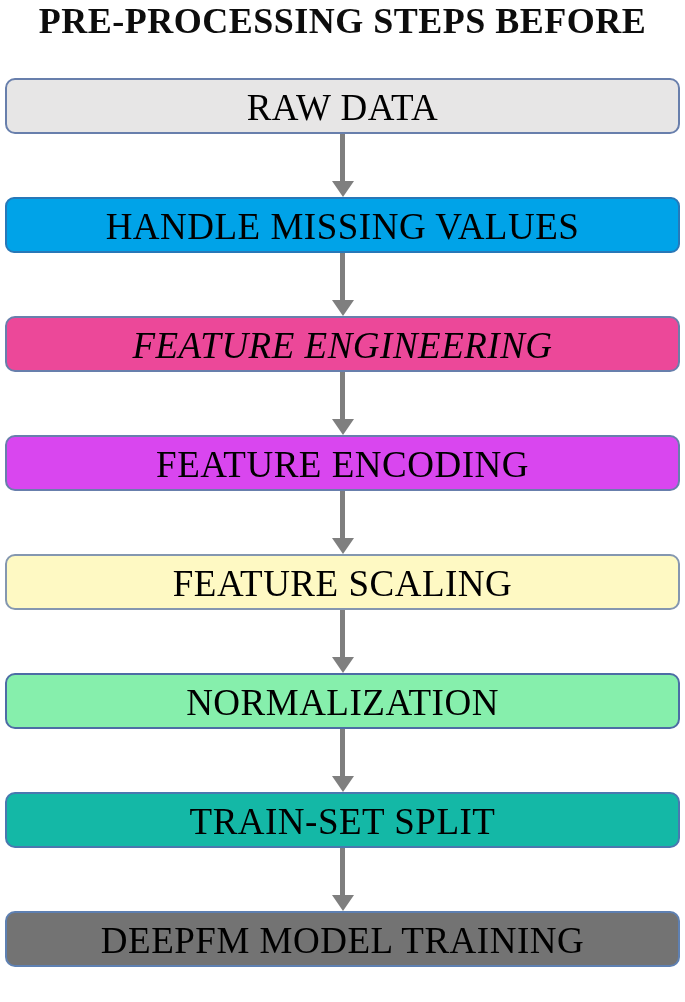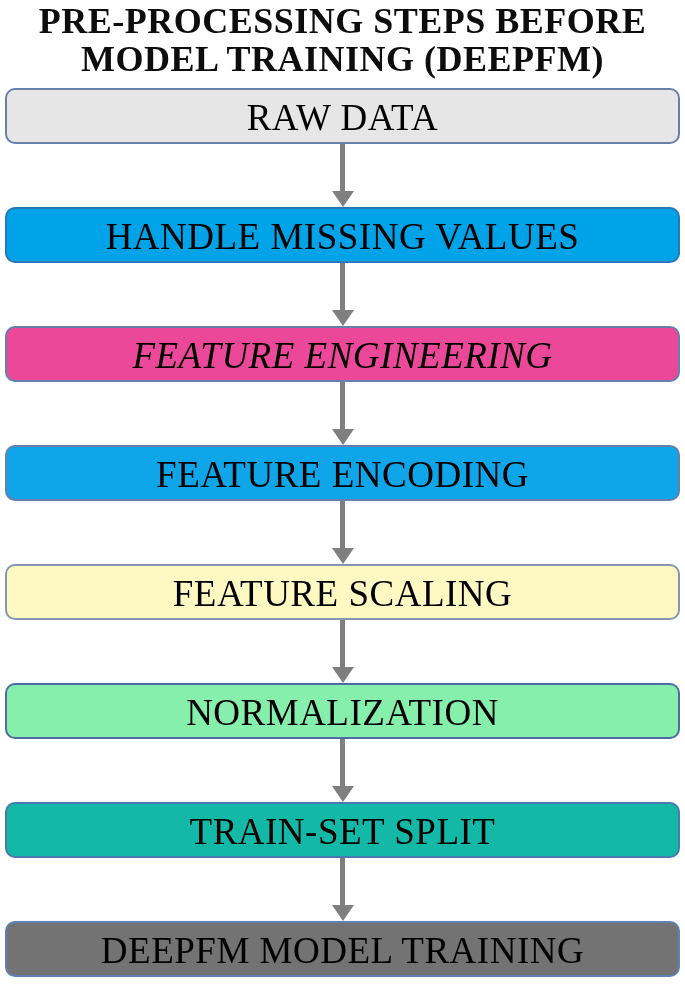--- a/index.html
+++ b/index.html
@@ -21,21 +21,21 @@
   .title {
     margin: 2px 0 4px 0;
     text-align: center;
     font-weight: bold;
     font-size: 36px;
     line-height: 38px;
     color: #0d0d0d;
     letter-spacing: 0.5px;
   }
   .flow {
-    margin-top: 10px;
+    margin-top: 38px;
     padding: 0 5px;
     display: flex;
     flex-direction: column;
     align-items: stretch;
   }
   .box {
     height: 56px;
     box-sizing: border-box;
     border: 2.5px solid #687FAC;
     border-radius: 10px;
@@ -71,53 +71,52 @@
     border-top: 16px solid var(--arrow-color, #7F7F7F);
   }
 </style>
 </head>
 <body>
 
 <div class="page">
 
   <h1 class="title">
     <div>PRE-PROCESSING STEPS BEFORE</div>
-    <div>MODEL TRAINING (DEEPFM)</div>
   </h1>
 
   <div class="flow">
 
     <div class="box" style="background: rgb(231, 230, 230); border-color: rgb(104, 127, 172);">
       <span class="box-label">RAW DATA</span>
     </div>
 
     <div class="arrow">
       <span class="arrow-stem"></span>
       <span class="arrow-head"></span>
     </div>
 
-    <div class="box" style="background: rgb(0, 163, 232); border-color: rgb(40, 120, 184);">
+    <div class="box" style="background: rgb(0, 163, 232); border-color: rgb(40, 120, 184); border-radius: 9px;">
       <span class="box-label">HANDLE MISSING VALUES</span>
     </div>
 
     <div class="arrow">
       <span class="arrow-stem"></span>
       <span class="arrow-head"></span>
     </div>
 
     <div class="box" style="background: #ec4899; border-color: rgb(104, 127, 172); font-style: italic;">
       <span class="box-label">FEATURE ENGINEERING</span>
     </div>
 
     <div class="arrow">
       <span class="arrow-stem"></span>
       <span class="arrow-head"></span>
     </div>
 
-    <div class="box" style="background: #0ea5e9; border-color: rgb(104, 127, 172); text-align: center;">
+    <div class="box" style="background: #d946ef; border-color: rgb(104, 127, 172); text-align: center;">
       <span class="box-label">FEATURE ENCODING</span>
     </div>
 
     <div class="arrow">
       <span class="arrow-stem"></span>
       <span class="arrow-head"></span>
     </div>
 
     <div class="box" style="background: #fef9c3; border-color: rgb(132, 151, 176); justify-content: center;">
       <span class="box-label">FEATURE SCALING</span>

